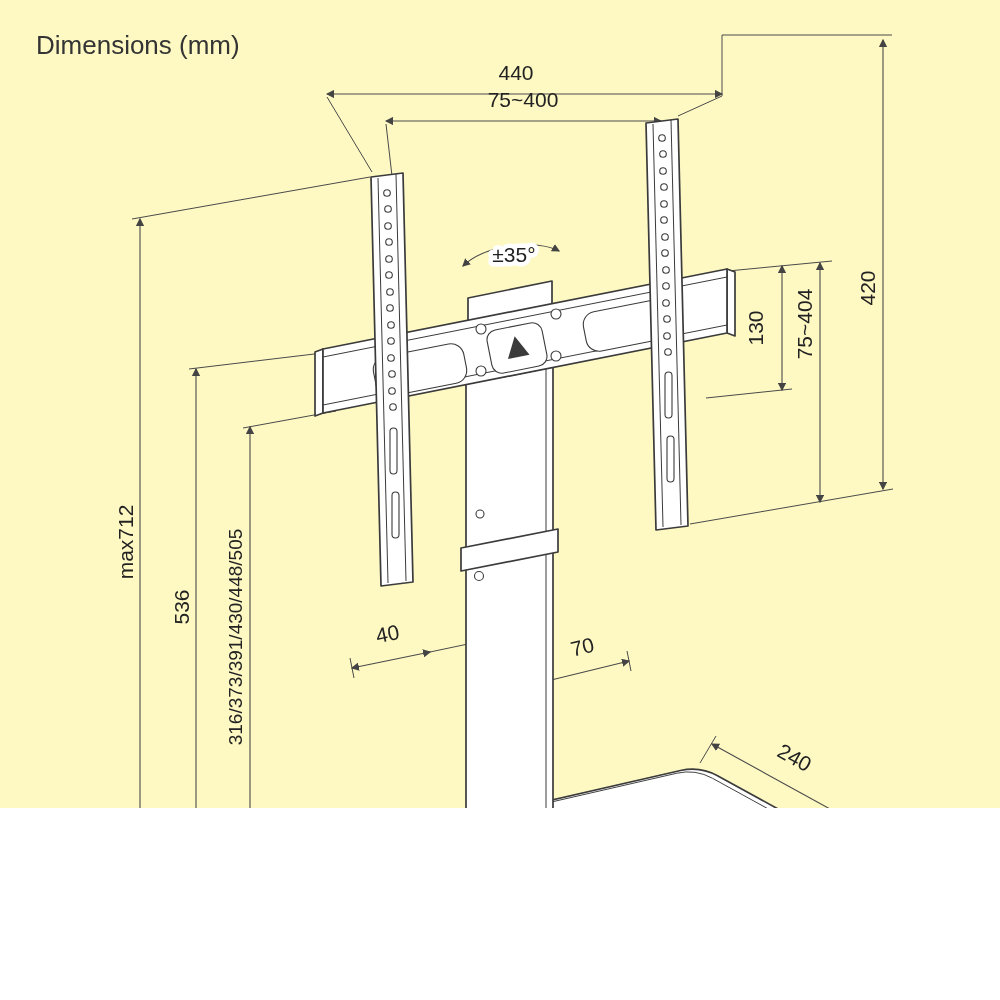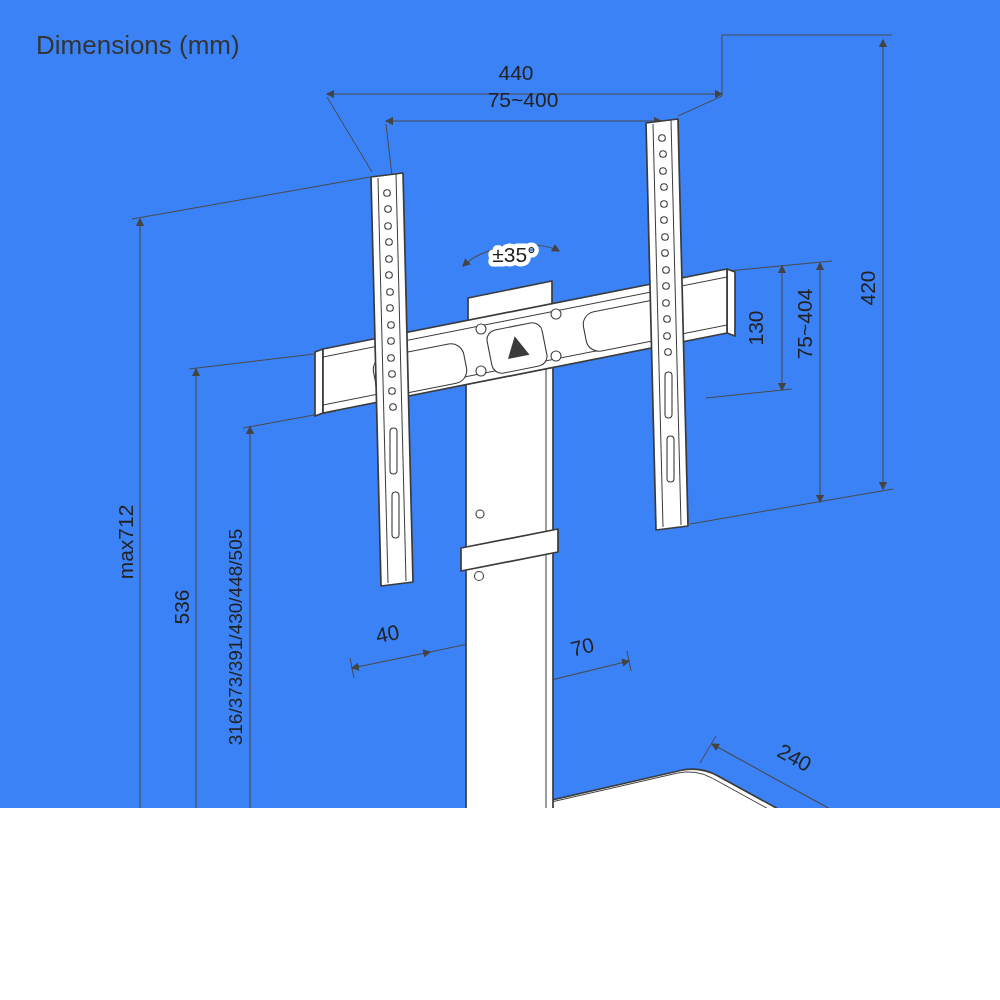--- a/index.html
+++ b/index.html
@@ -1,16 +1,16 @@
 <!DOCTYPE html>
 <html><head>
 <meta charset="utf-8">
 <style>
   html,body{margin:0;padding:0;background:#fff;}
-  .wrap{position:relative;width:1000px;height:808px;background:#3b82f6;overflow:hidden;}
+  .wrap{position:relative;width:1000px;height:808px;background:#fef9c3;overflow:hidden;}
   svg{display:block;}
   text{font-family:"Liberation Sans",sans-serif;fill:#222;font-size:21px;}
   .t-title{font-size:26px;fill:#343434;}
   .t-small{font-size:19px;}
   .halo{paint-order:stroke fill;stroke:#ffffff;stroke-width:9;stroke-linejoin:round;}
   .ext{stroke:#4a4a4a;stroke-width:1;fill:none;}
   .dim{stroke:#4a4a4a;stroke-width:1.1;fill:none;}
   .draw{stroke:#3b3b3b;stroke-width:1.7;fill:#ffffff;stroke-linejoin:round;}
   .thin{stroke:#3b3b3b;stroke-width:1;fill:none;}
   .hole{stroke:#3b3b3b;stroke-width:1.1;fill:#ffffff;}

